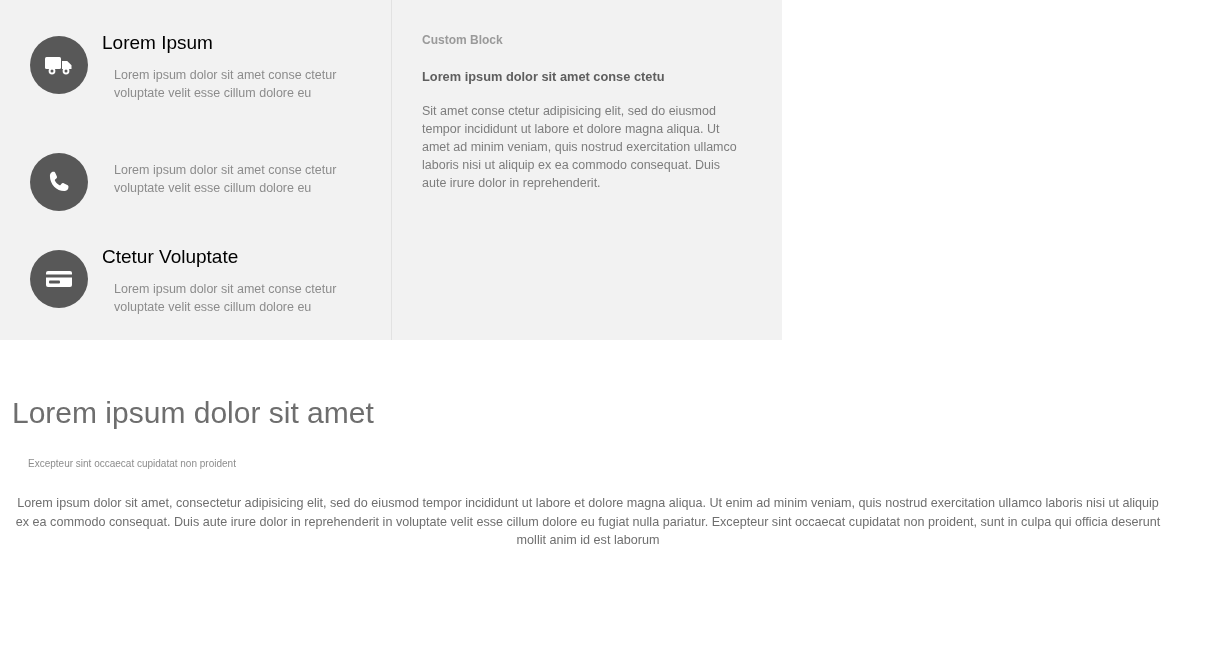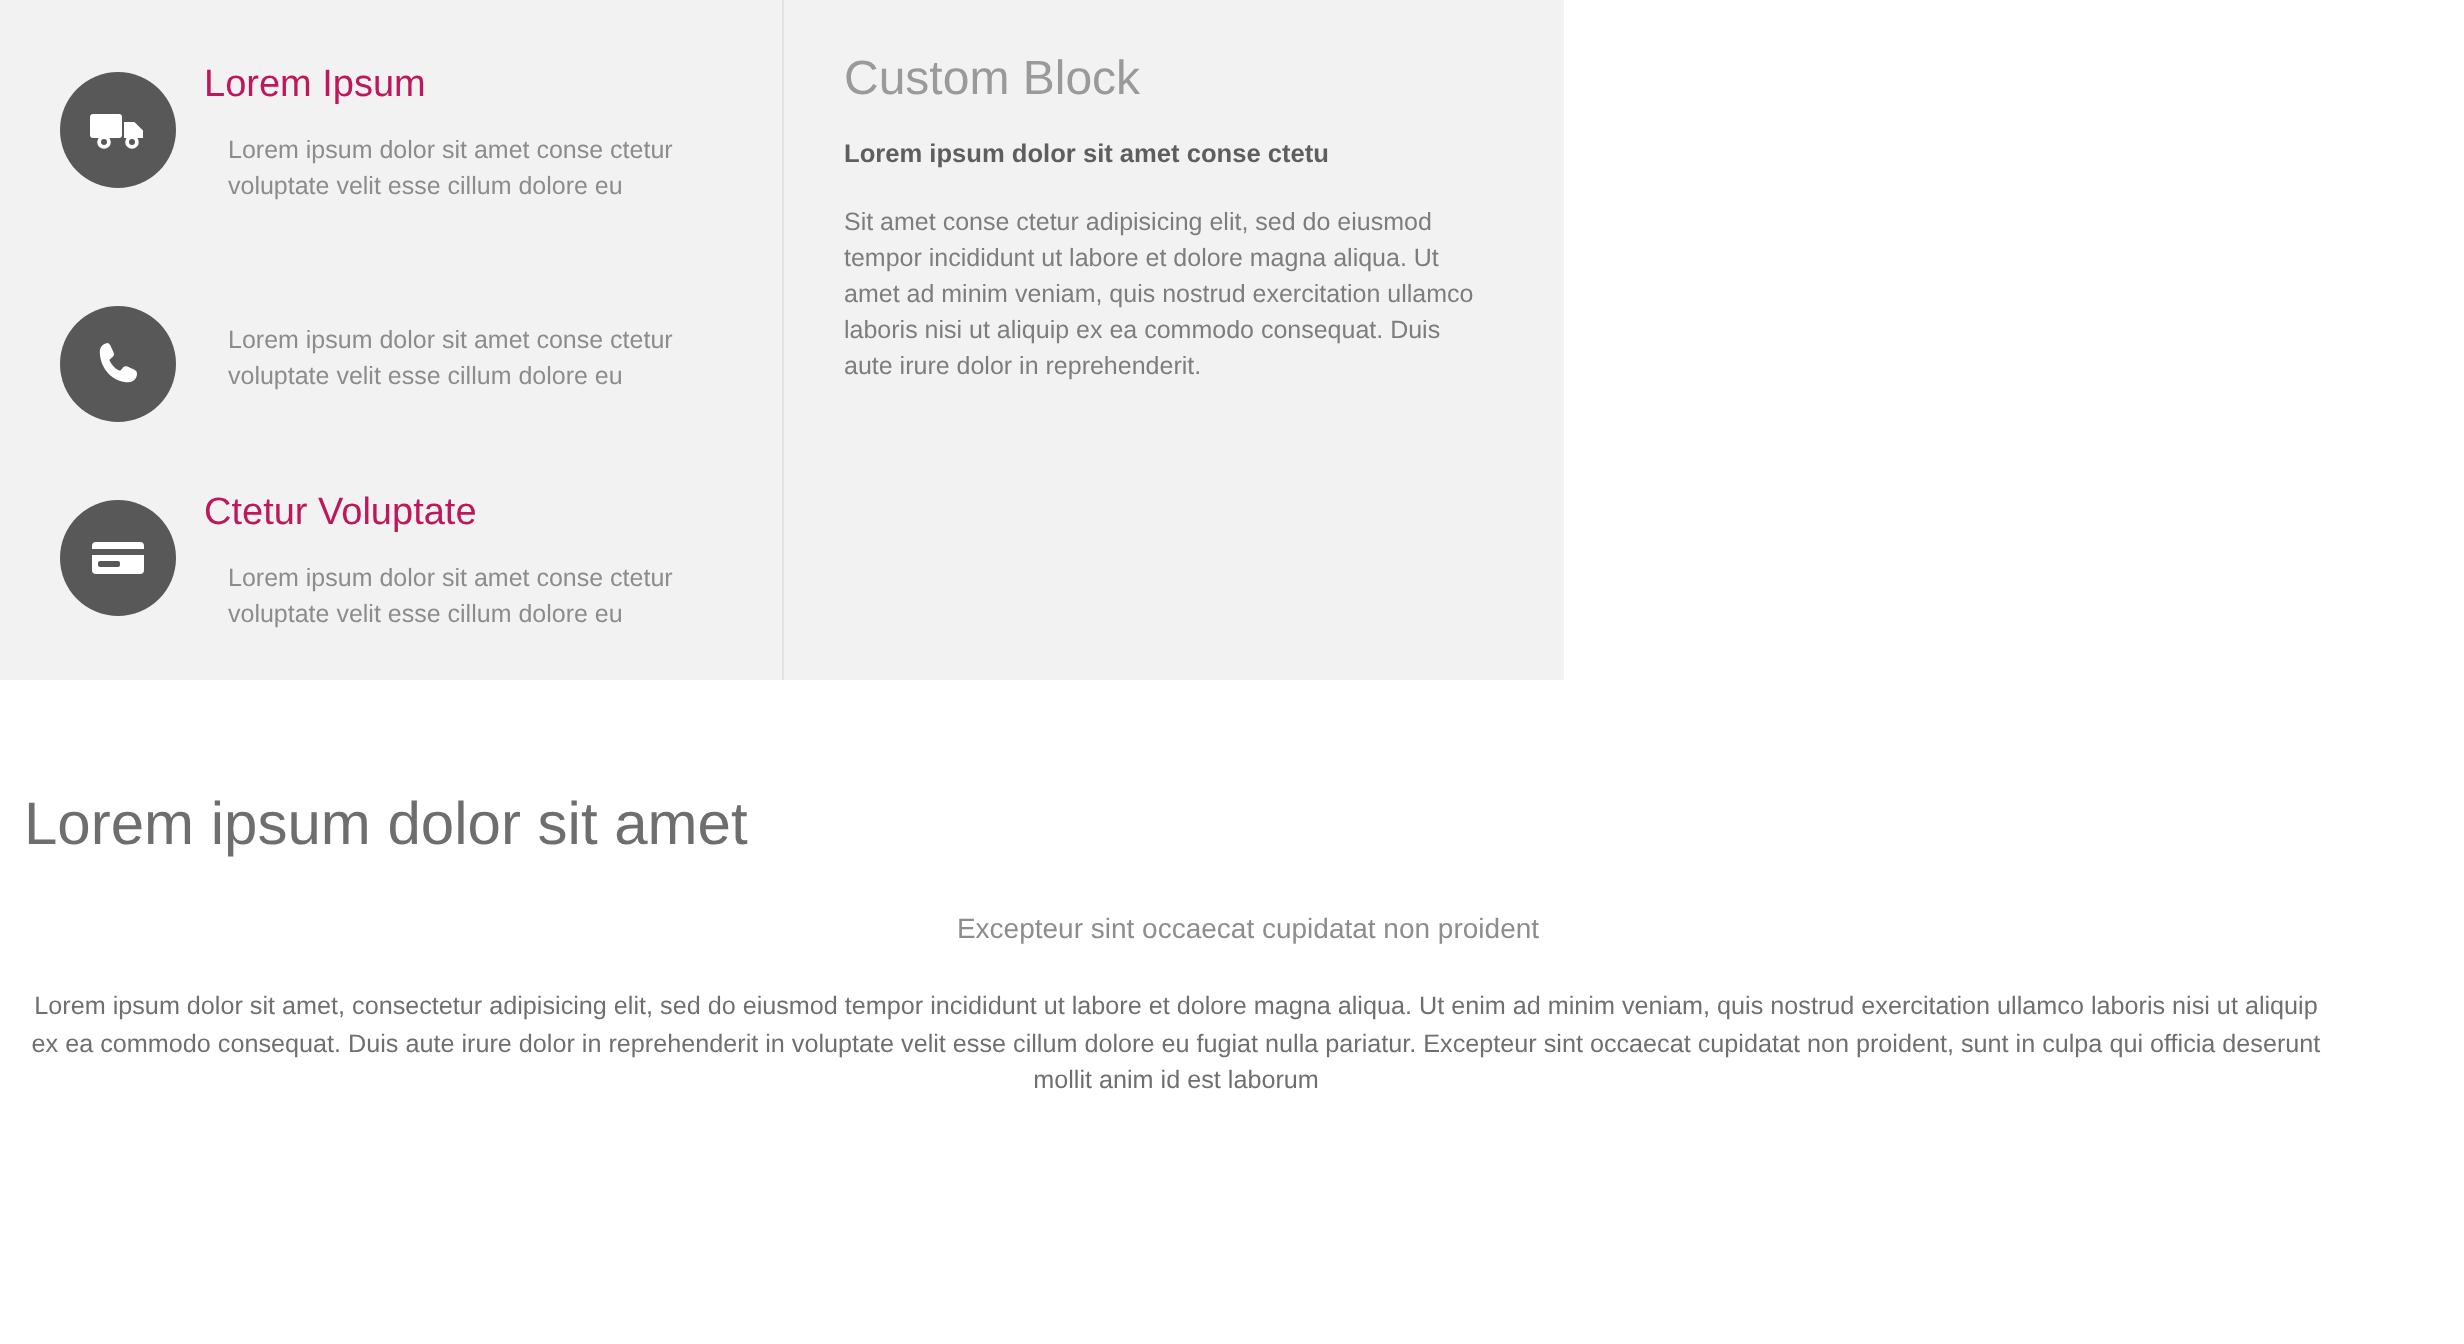--- a/index.html
+++ b/index.html
@@ -51,42 +51,42 @@
   .feature-icon svg { display: block; }
 
   .feature-text {
     margin-left: 14px;
     padding-top: 4px;
   }
 
   .feature-title {
     font-size: 19px;
     font-weight: normal;
-    color: #be185d;
+    color: #000000;
     margin: 0 0 7px 0;
     line-height: 22px;
   }
 
   .feature-desc {
     font-size: 12.5px;
     line-height: 18px;
     color: #8c8c8c;
     margin: 12px;
     max-width: 235px;
   }
 
   .custom-col {
     width: 390px;
     box-sizing: border-box;
     padding: 28px 30px 0 30px;
   }
 
   .custom-title {
-    font-size: 24px;
-    font-weight: normal;
+    font-size: 12px;
+    font-weight: bold;
     color: #9a9a9a;
     margin: 0 0 16px 0;
     line-height: 24px;
   }
 
   .custom-lead {
     font-size: 12.8px;
     font-weight: bold;
     color: #5e5e5e;
     margin: 0 0 16px 0;
@@ -108,25 +108,24 @@
 
   .article-title {
     font-size: 30px;
     font-weight: normal;
     color: #6e6e6e;
     margin: 0 0 26px 0;
     line-height: 34px;
   }
 
   .article-sub {
-    font-size: 14px;
+    font-size: 10px;
     color: #8d8d8d;
     margin: 0 0 22px 16px;
     line-height: 16px;
-    text-align: center;
   }
 
   .article-body {
     font-size: 12.6px;
     line-height: 18.5px;
     color: #6f6f6f;
     margin: 0;
     max-width: 1152px;
     text-align: center;
   }

